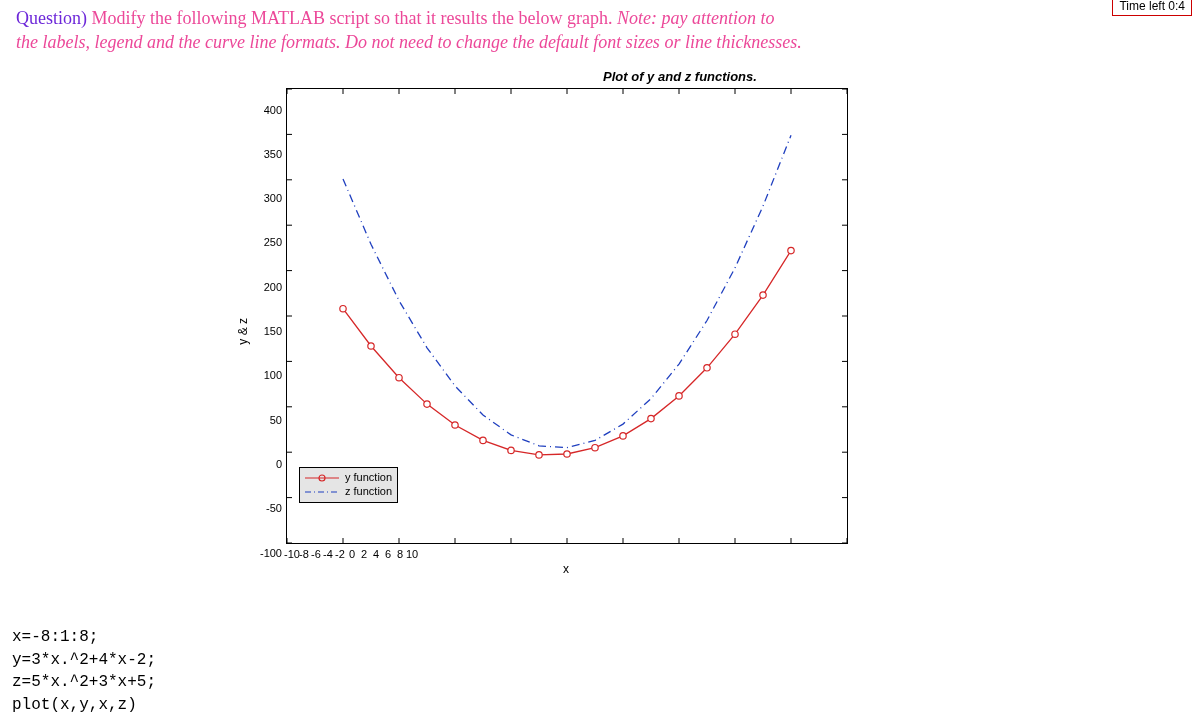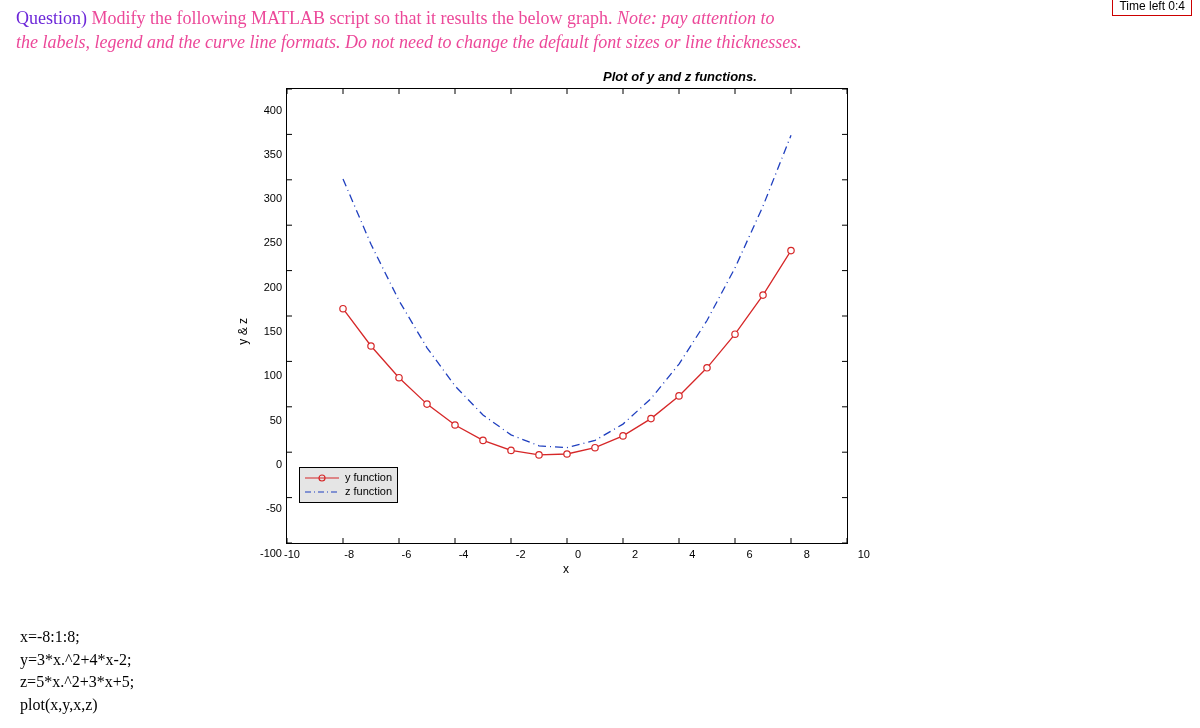--- a/index.html
+++ b/index.html
@@ -72,21 +72,21 @@
   .plot-area {
     width: 560px;
     height: 454px;
     border: 1px solid #000;
     background: #fff;
     position: relative;
   }
   .plot-svg { display:block; }
   .xtick-row {
     display: flex;
-    justify-content: space-between;
+    justify-content: flex-start;
     font-family: Arial, Helvetica, sans-serif;
     font-size: 11px;
     margin-top: 4px;
     width: 560px;
   }
   .xtick-row span { display:inline-block; width:24px; text-align:center; margin-left:-12px; }
   .xlabel {
     font-family: Arial, Helvetica, sans-serif;
     font-size: 12px;
     text-align: center;
@@ -104,23 +104,23 @@
     font-family: Arial, Helvetica, sans-serif;
     font-size: 11px;
     padding: 3px 5px;
     line-height: 1.25;
   }
   .legend-row { display:flex; align-items:center; gap:6px; white-space:nowrap; }
   .legend-swatch { width: 34px; height: 10px; display:inline-block; }
 
   .code-block {
     position: absolute;
-    left: 20px;
+    left: 12px;
     bottom: 12px;
-    font-family: Liberation Serif, serif;
+    font-family: Liberation Mono, monospace;
     font-size: 16px;
     line-height: 1.4;
   }
   .code-block div { white-space: pre; }
 </style>
 </head>
 <body>
 
 <div class="page">
 

